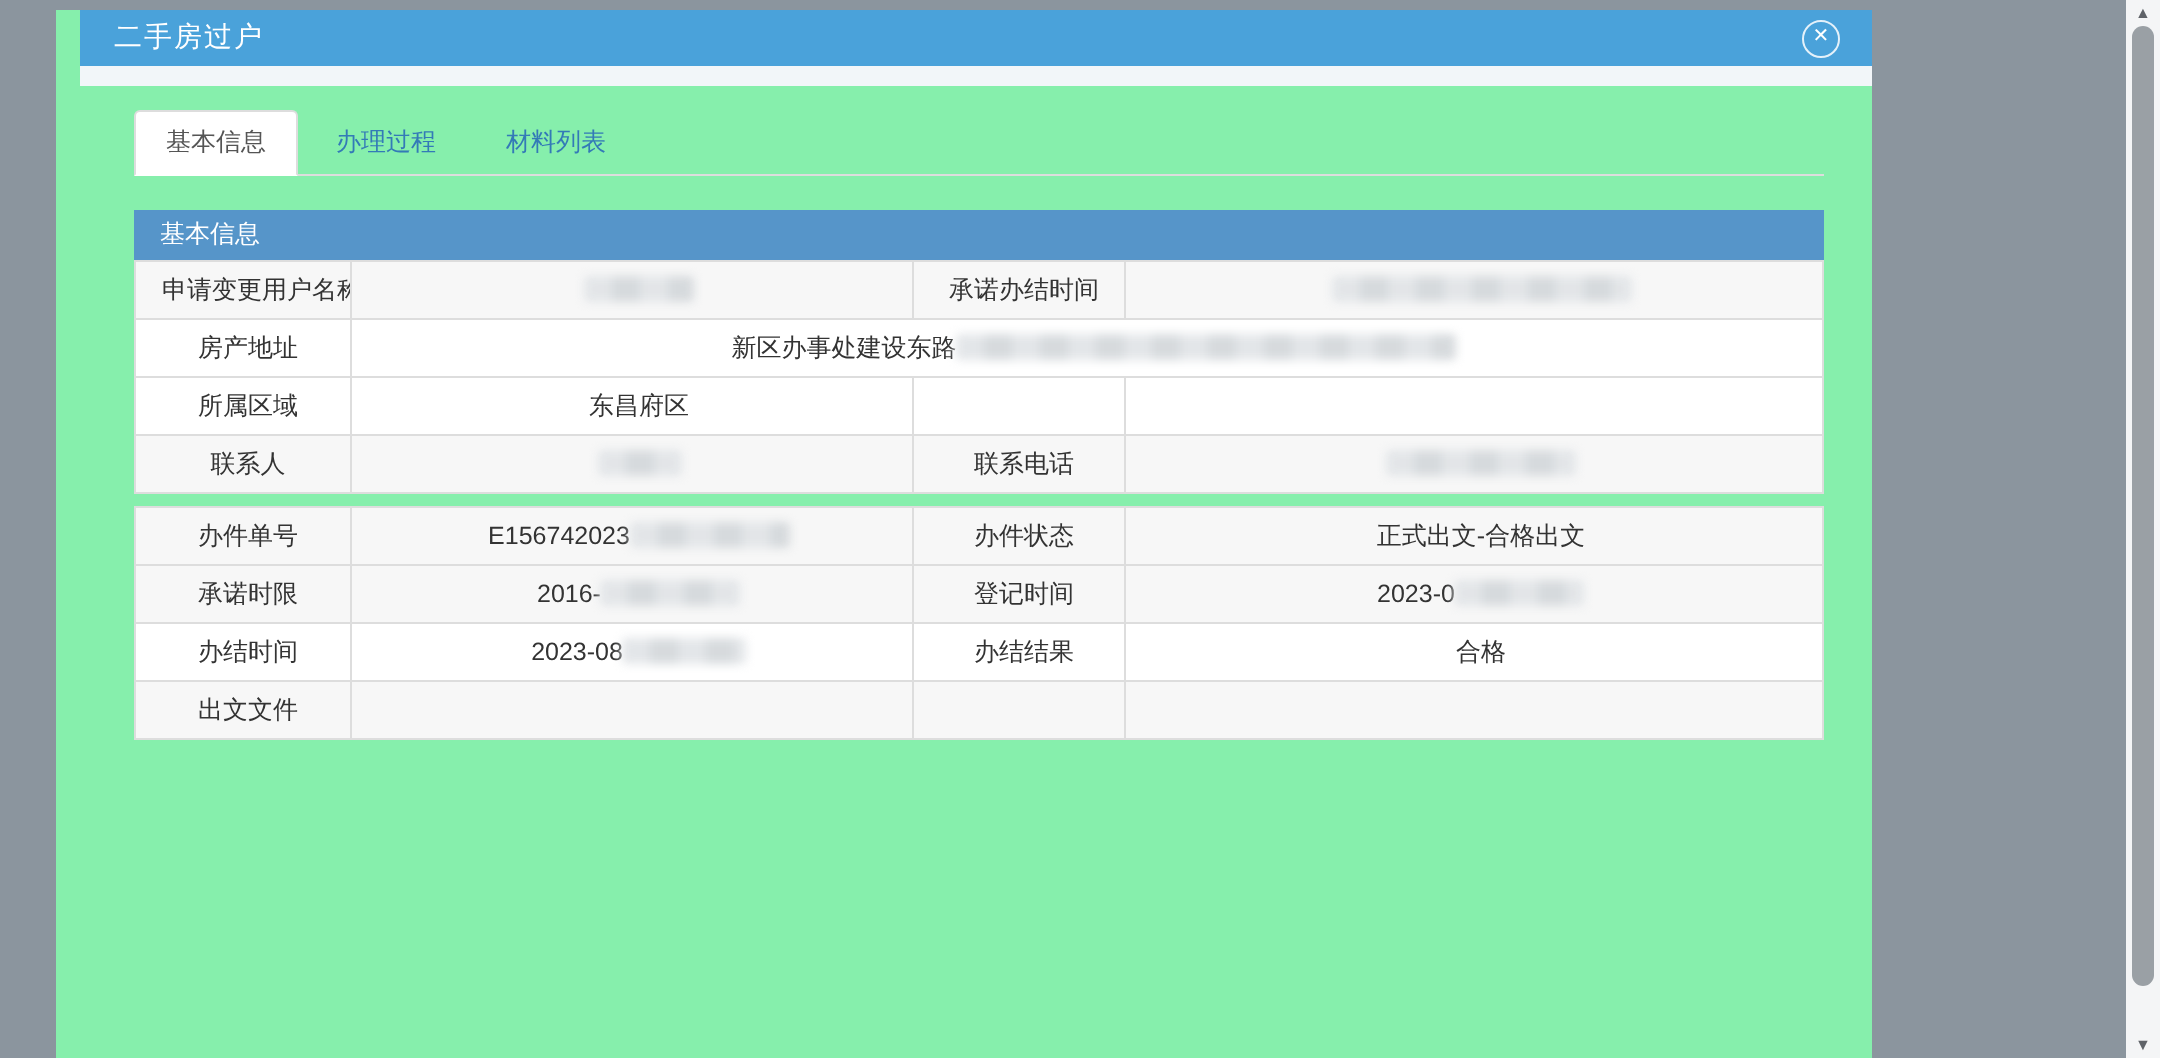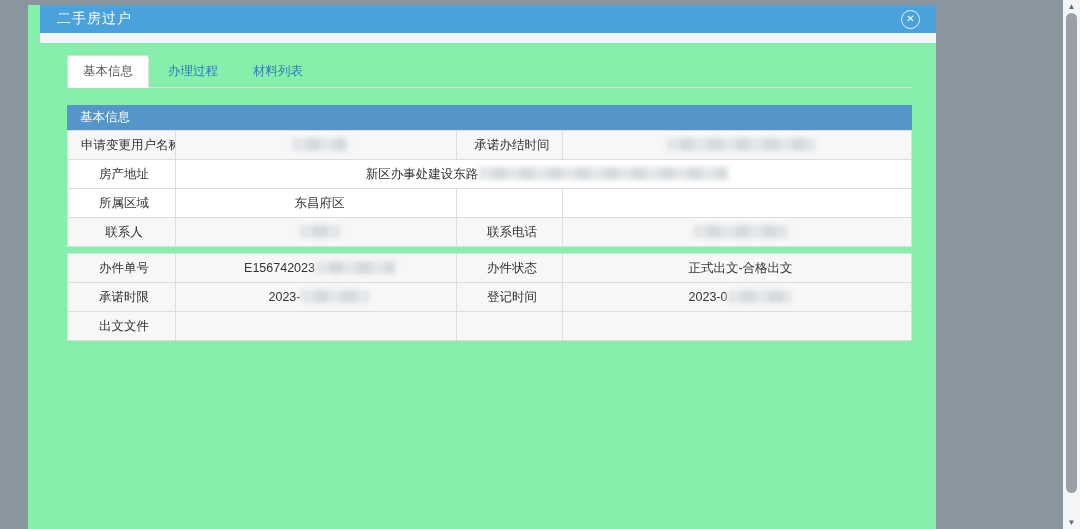--- a/index.html
+++ b/index.html
@@ -134,23 +134,29 @@
             </colgroup>
             <tbody>
               <tr class="shaded">
                 <td class="label">办件单号</td>
                 <td class="value"><span>E156742023</span><span class="redact" style="width: 80px;"></span></td>
                 <td class="label">办件状态</td>
                 <td class="value"><span>正式出文-合格出文</span></td>
               </tr>
               <tr class="shaded">
                 <td class="label">承诺时限</td>
-                <td class="value"><span>2023-</span><span class="redact" style="width: 70px;"></span></td>
+                <td class="value"><span>2016-</span><span class="redact" style="width: 70px;"></span></td>
                 <td class="label">登记时间</td>
                 <td class="value"><span>2023-0</span><span class="redact" style="width: 65px;"></span></td>
+              </tr>
+              <tr class="">
+                <td class="label">办结时间</td>
+                <td class="value"><span>2023-08</span><span class="redact" style="width: 62px;"></span></td>
+                <td class="label">办结结果</td>
+                <td class="value"><span>合格</span></td>
               </tr>
               <tr class="shaded">
                 <td class="label">出文文件</td>
                 <td class="value"><span></span></td>
                 <td class="label"></td>
                 <td class="value"><span></span></td>
               </tr>
             </tbody>
           </table>
         </div>

